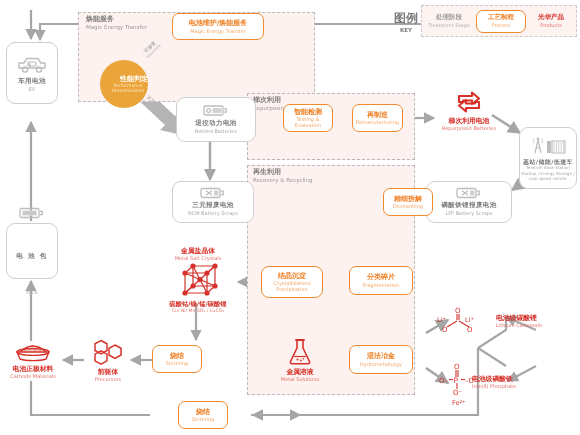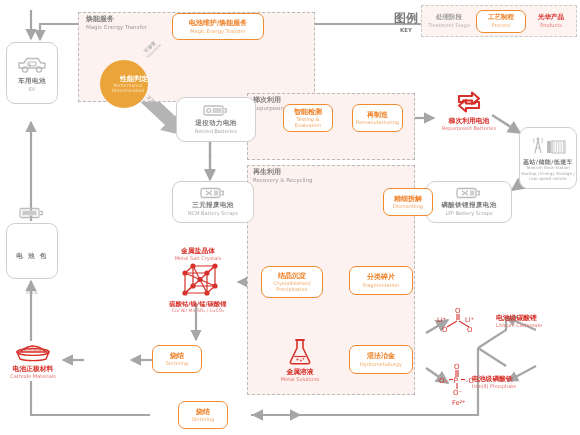--- a/index.html
+++ b/index.html
@@ -352,20 +352,31 @@
   <div class="abs onode" style="left:152px;top:345px;width:50px;height:28px;">
     <span class="cn">烧结</span>
     <span class="en">Sintering</span>
   </div>
 
   <div class="abs onode" style="left:178px;top:401px;width:50px;height:28px;">
     <span class="cn">烧结</span>
     <span class="en">Sintering</span>
   </div>
 
+  <div class="abs prod" style="left:84px;top:338px;width:48px;">
+    <svg width="34" height="28" viewBox="0 0 34 28">
+      <g fill="none" stroke="#d6322b" stroke-width="1.5">
+        <path d="M10,2.5 L16,5.8 L16,12.5 L10,15.8 L4,12.5 L4,5.8 z"></path>
+        <path d="M24,7 L30,10.3 L30,17 L24,20.3 L18,17 L18,10.3 z"></path>
+        <path d="M10,12.8 L16,16.1 L16,22.8 L10,26.1 L4,22.8 L4,16.1 z"></path>
+      </g>
+    </svg>
+    <span class="cn" style="margin-top:2px">前驱体</span>
+    <span class="en">Precursors</span>
+  </div>
 
   <div class="abs prod" style="left:2px;top:339px;width:62px;">
     <svg width="38" height="24" viewBox="0 0 38 24">
       <path d="M6,13 q13,-12 26,0" fill="#f4c9c6" stroke="#d6322b" stroke-width="1.3"></path>
       <path d="M3,13 L35,13 L32,20 a16,4 0 0 1 -26,0 z" fill="none" stroke="#d6322b" stroke-width="1.4"></path>
       <ellipse cx="19" cy="13" rx="16" ry="3.3" fill="none" stroke="#d6322b" stroke-width="1.3"></ellipse>
       <g fill="#d6322b">
         <circle cx="13" cy="9" r="0.7"></circle>
           <circle cx="18" cy="7" r="0.7"></circle>
         <circle cx="23" cy="9" r="0.7"></circle>

